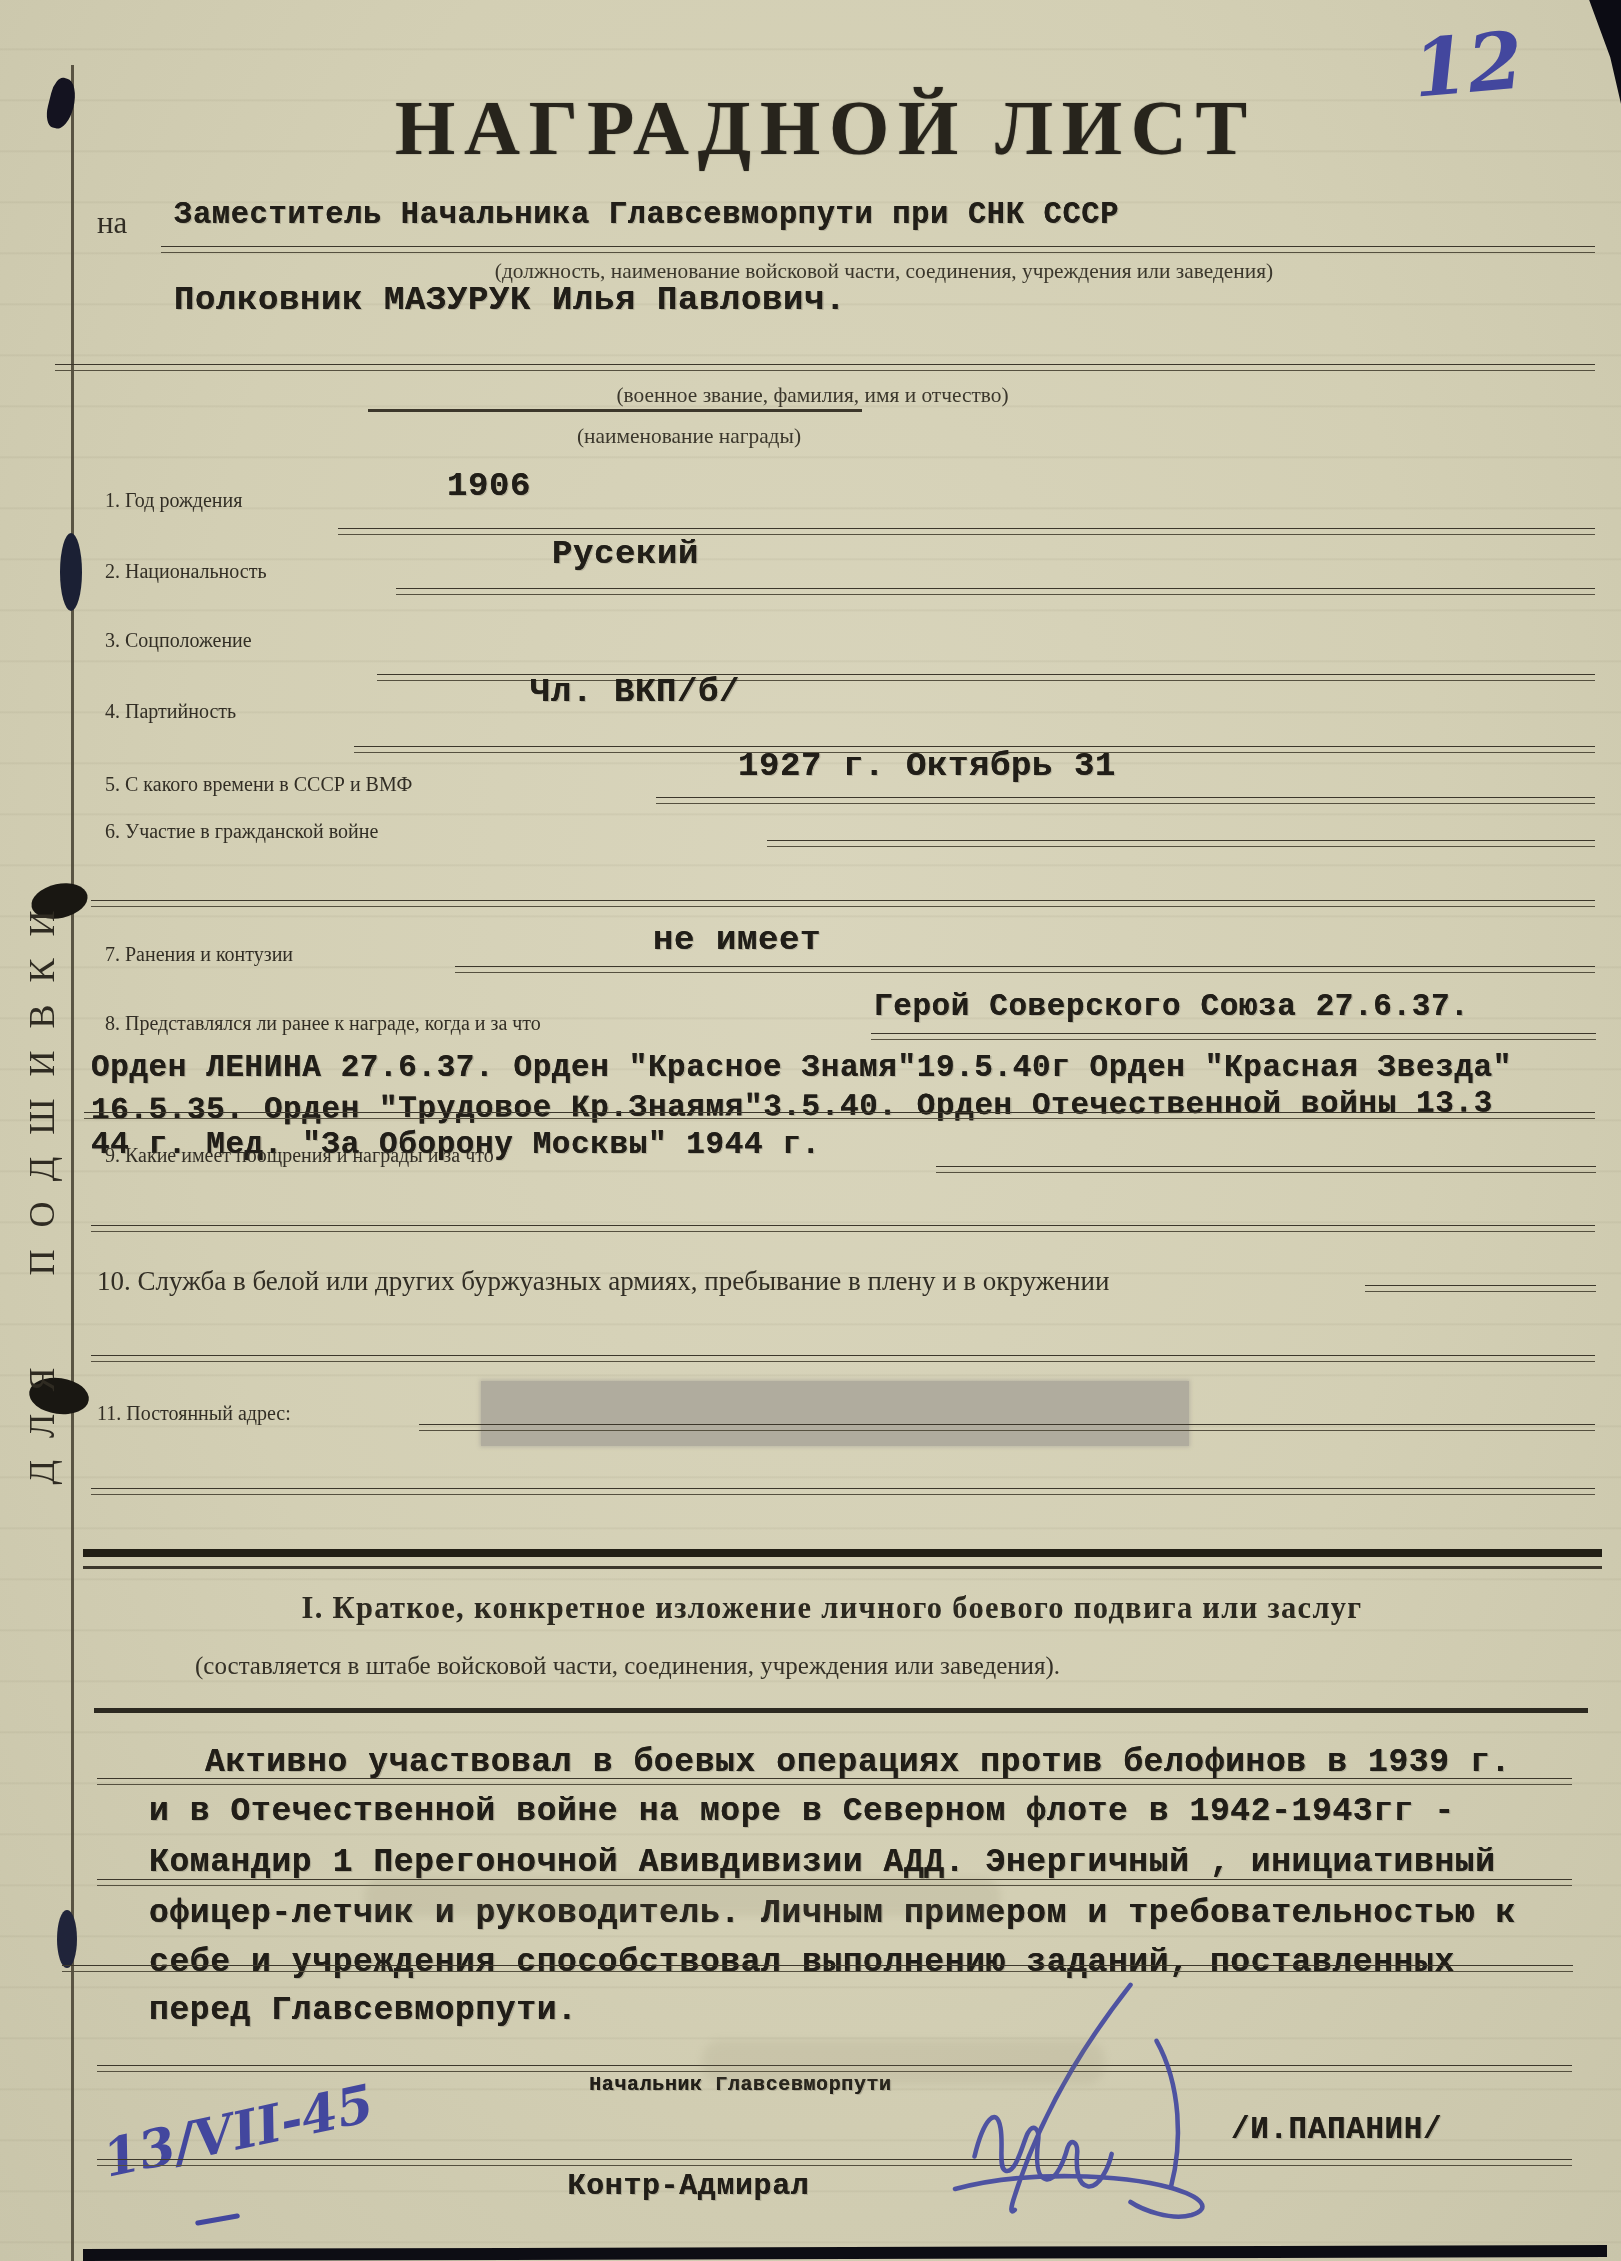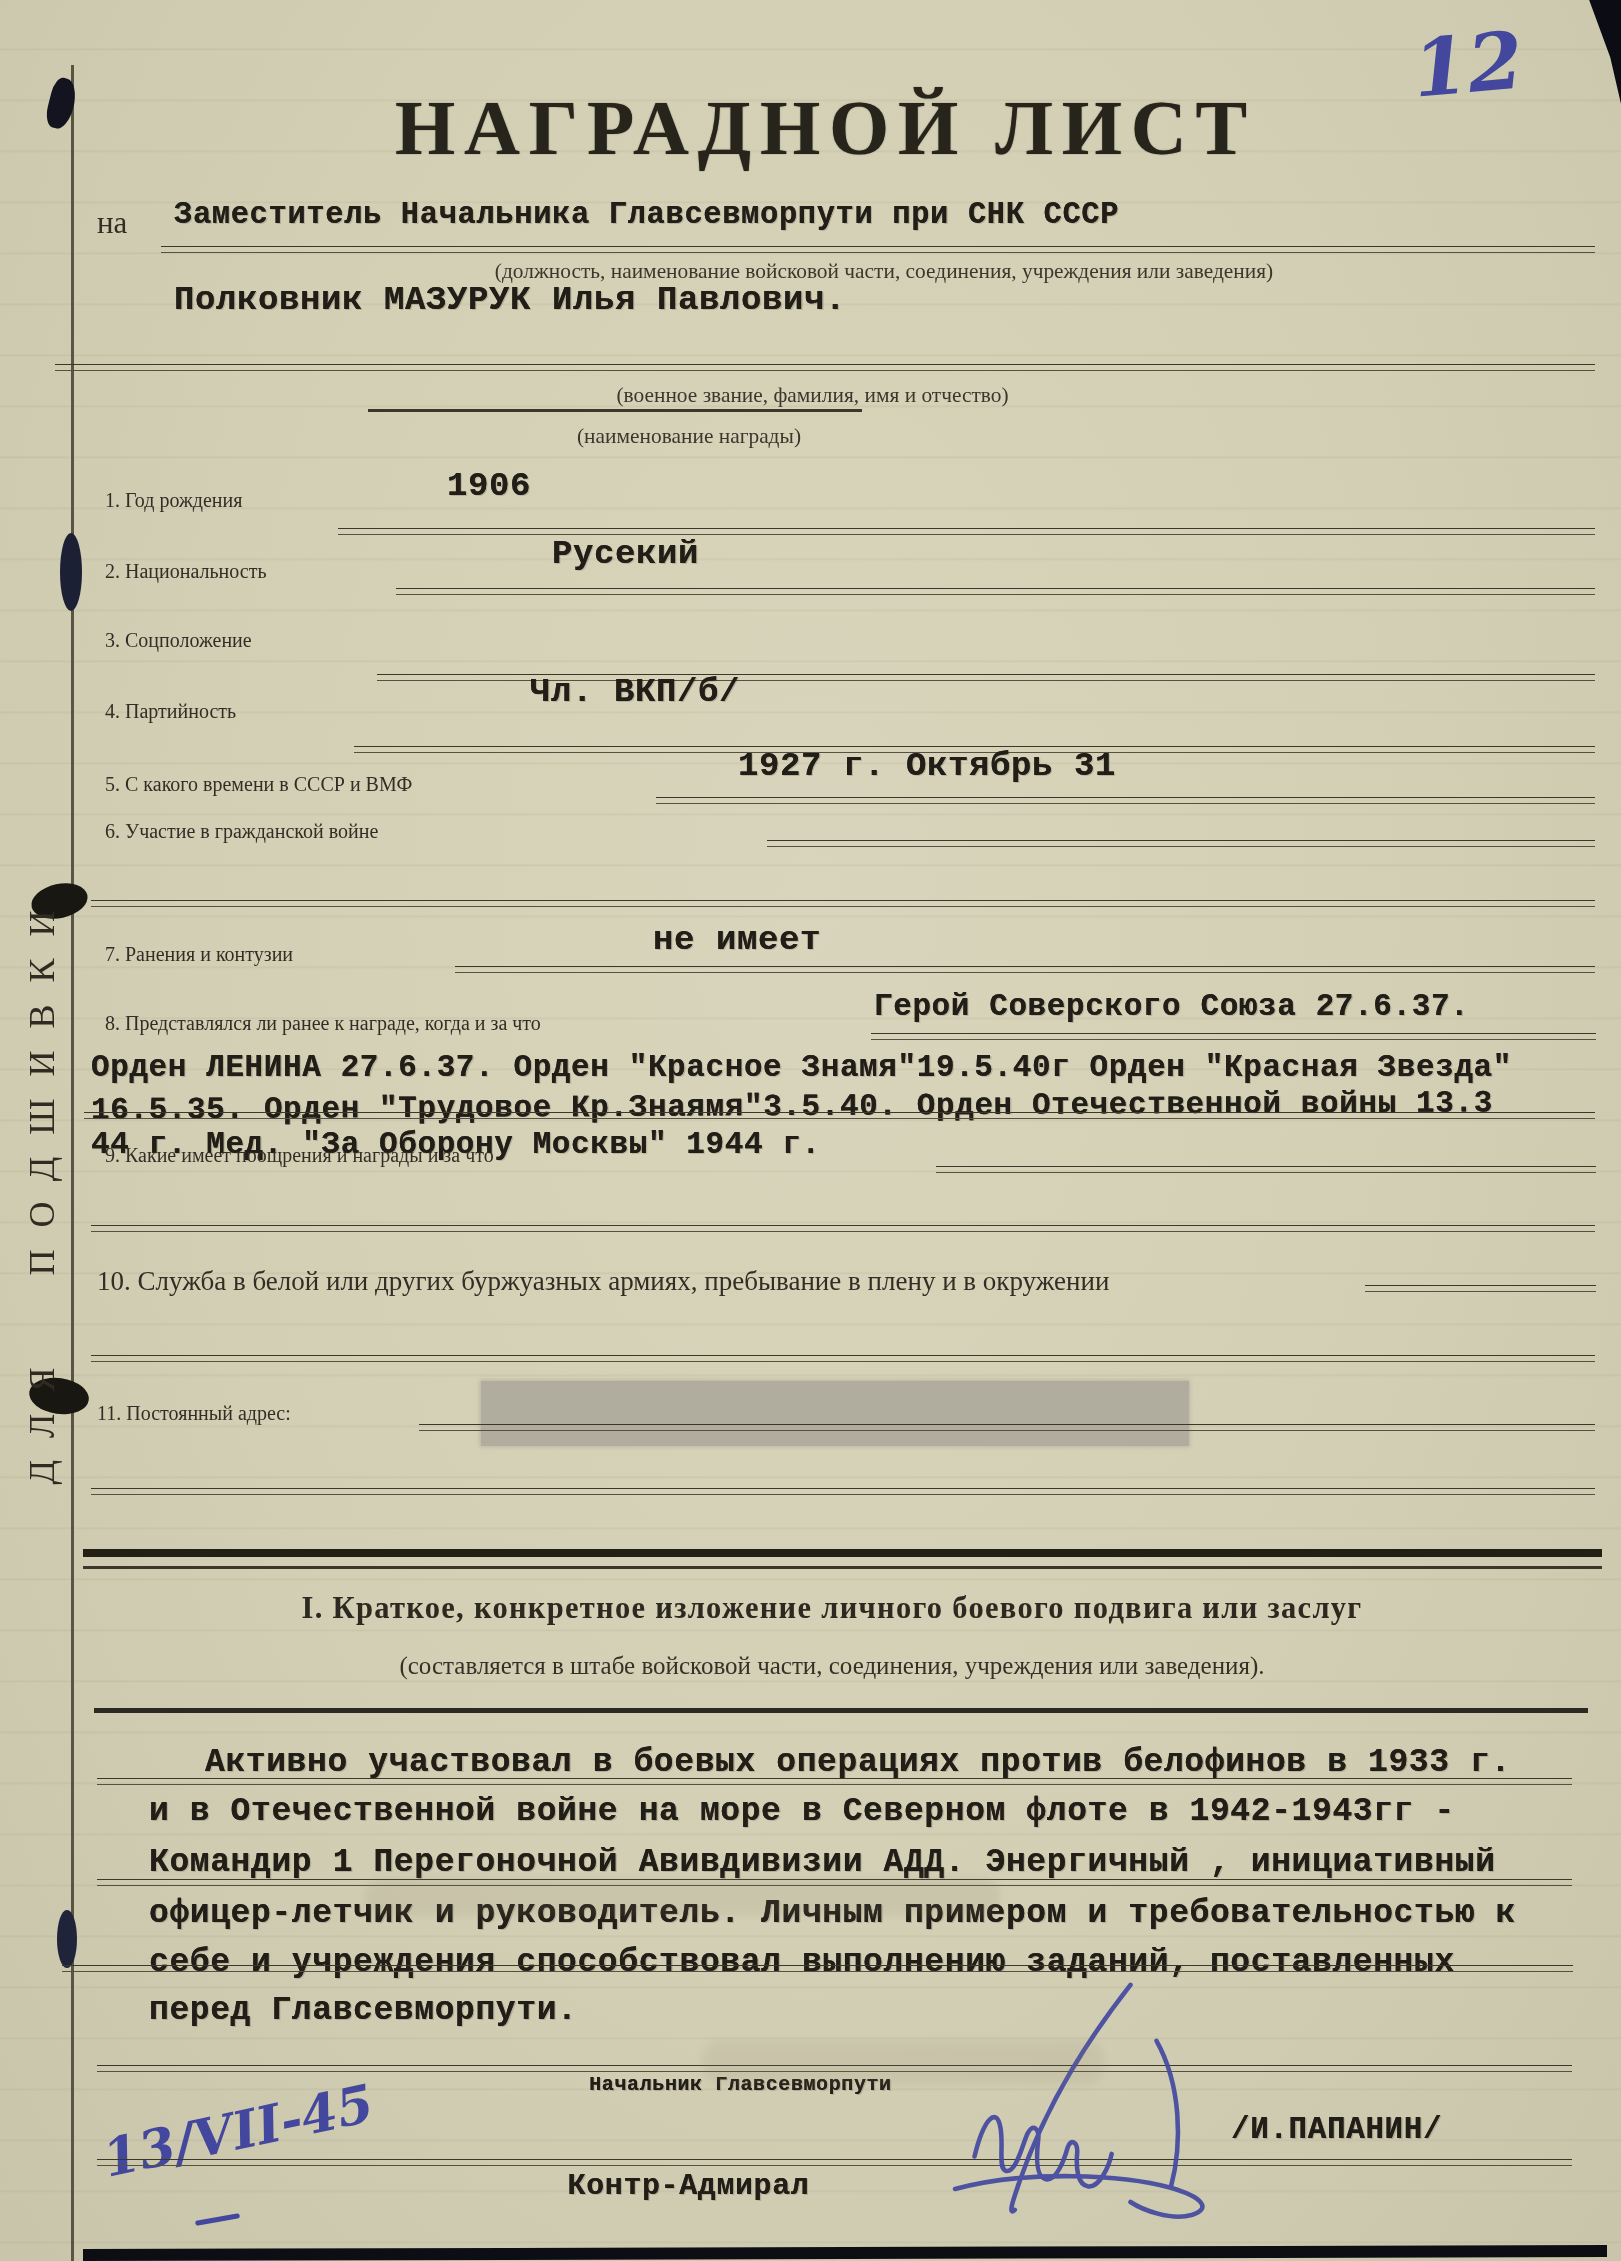--- a/index.html
+++ b/index.html
@@ -142,24 +142,24 @@
     <span>Постоянный адрес:</span>
   </div>
   <div class="abs" style="left:481px;top:1381px;width:708px;height:65px;background:#b0ac9e;box-shadow:0 0 3.9px 1.3px rgba(176,172,158,.8);"></div>
   <div class="abs rule2" style="left:419px;top:1424px;width:1176px;"></div>
   <div class="abs rule2" style="left:91px;top:1488px;width:1504px;"></div>
 
   <div class="abs" style="left:83px;top:1549px;width:1519px;height:8.4px;background:#221f15;"></div>
   <div class="abs rule1" style="left:83px;top:1566px;width:1519px;"></div>
 
   <div class="abs" style="left:195px;top:1591px;width:1274px;text-align:center;font-size:30.5px;font-weight:bold;color:#2c2920;letter-spacing:1.3px;">I. Краткое, конкретное изложение личного боевого подвига или заслуг</div>
-  <div class="abs" style="left:195px;top:1652px;width:1274px;text-align:center;font-size:25px;color:#353127;">(составляется в штабе войсковой части, соединения, учреждения или заведения).</div>
+  <div class="abs" style="left:195px;top:1652px;width:1274px;font-size:25px;color:#353127;">(составляется в штабе войсковой части, соединения, учреждения или заведения).</div>
   <div class="abs" style="left:94px;top:1708px;width:1494px;height:4.5px;background:#2c2920;"></div>
 
-  <div class="abs typed" style="left:205px;top:1744px;font-size:33px;">Активно участвовал в боевых операциях против белофинов в 1933 г.</div>
+  <div class="abs typed" style="left:205px;top:1744px;font-size:33px;">Активно участвовал в боевых операциях против белофинов в 1939 г.</div>
   <div class="abs rule2" style="left:97px;top:1778px;width:1475px;"></div>
   <div class="abs typed" style="left:149px;top:1793px;font-size:33px;">и в Отечественной войне на море в Северном флоте в 1942-1943гг -</div>
   <div class="abs typed" style="left:149px;top:1844px;font-size:33px;">Командир 1 Перегоночной Авивдивизии АДД. Энергичный , инициативный</div>
   <div class="abs rule2" style="left:97px;top:1879px;width:1475px;"></div>
   <div class="abs typed" style="left:149px;top:1895px;font-size:33px;">офицер-летчик и руководитель. Личным примером и требовательностью к</div>
   <div class="abs typed" style="left:149px;top:1944px;font-size:33px;">себе и учреждения способствовал выполнению заданий,  поставленных</div>
   <div class="abs rule2" style="left:62px;top:1965px;width:1511px;"></div>
   <div class="abs typed" style="left:149px;top:1992px;font-size:33px;">перед  Главсевморпути.</div>
   <div class="abs rule2" style="left:97px;top:2065px;width:1475px;"></div>
 

